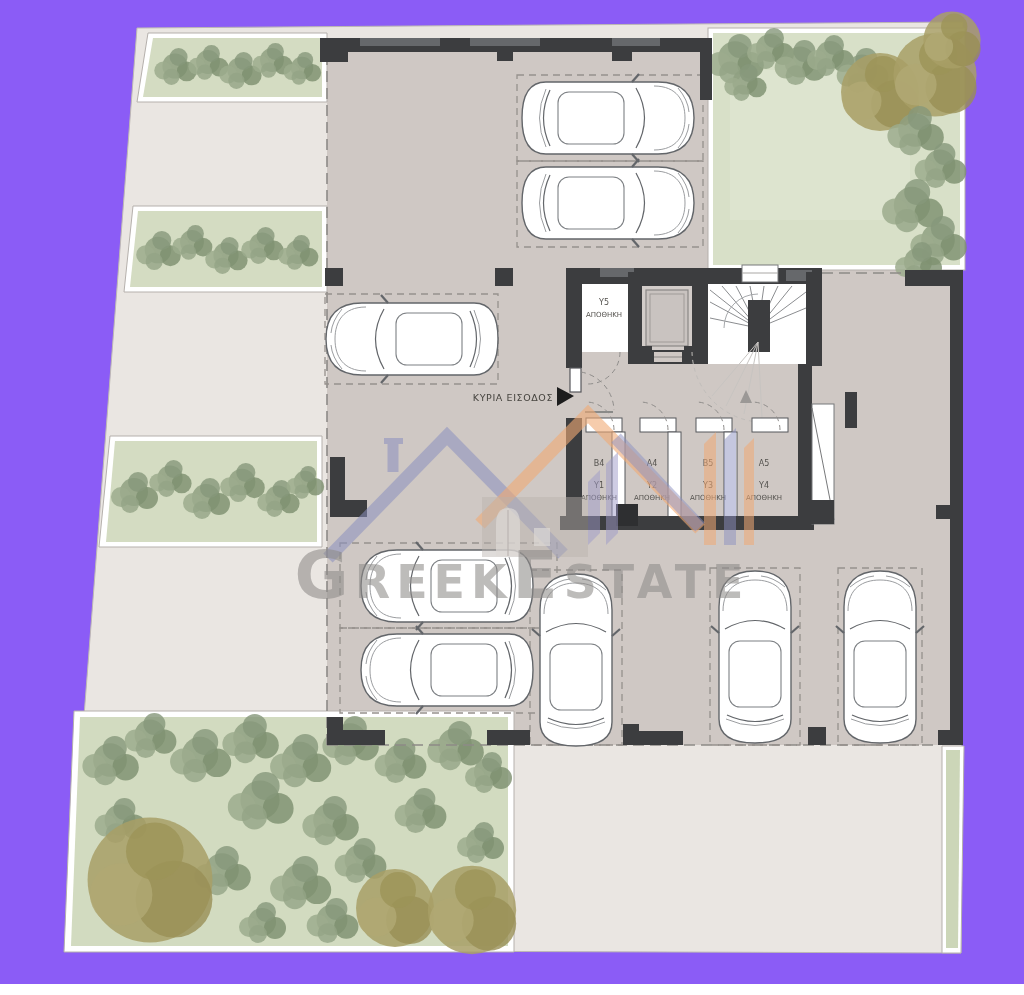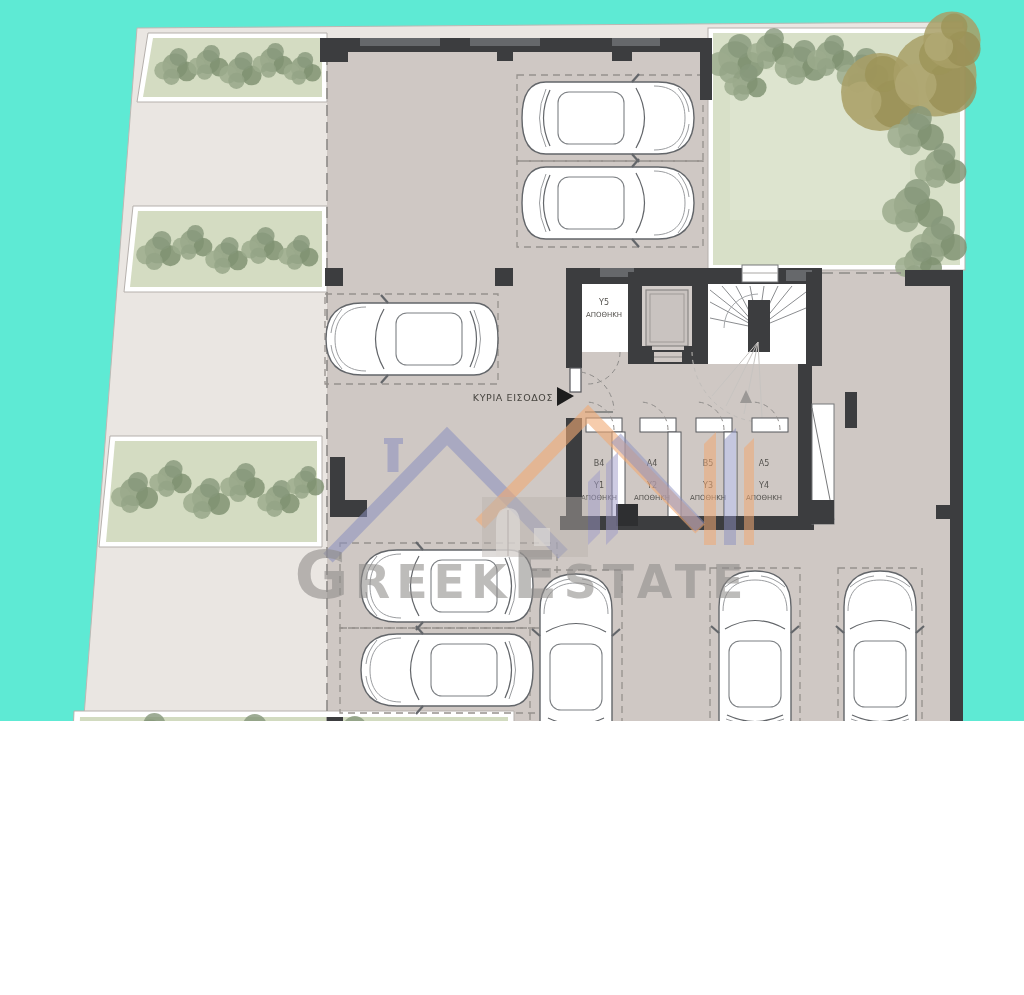--- a/index.html
+++ b/index.html
@@ -1,16 +1,16 @@
 <!DOCTYPE html>
 <html><head>
 <meta charset="utf-8">
 <style>
   html,body{margin:0;padding:0;background:#ffffff;}
-  .plan-wrap{position:relative;width:1024px;height:721px;background:#5eead4;overflow:hidden;
+  .plan-wrap{position:relative;width:1024px;height:984px;background:#8b5cf6;overflow:hidden;
              font-family:"DejaVu Sans", sans-serif;}
   svg{display:block;}
   text{font-family:"DejaVu Sans", sans-serif;}
   .room-label{fill:#55534f;}
   .entrance-label{fill:#46443f;letter-spacing:.6px;}
   .wm-text{fill:#8f8c8a;opacity:.58;font-weight:bold;font-variant:small-caps;letter-spacing:6px;}
 </style>
 </head>
 <body>
 

